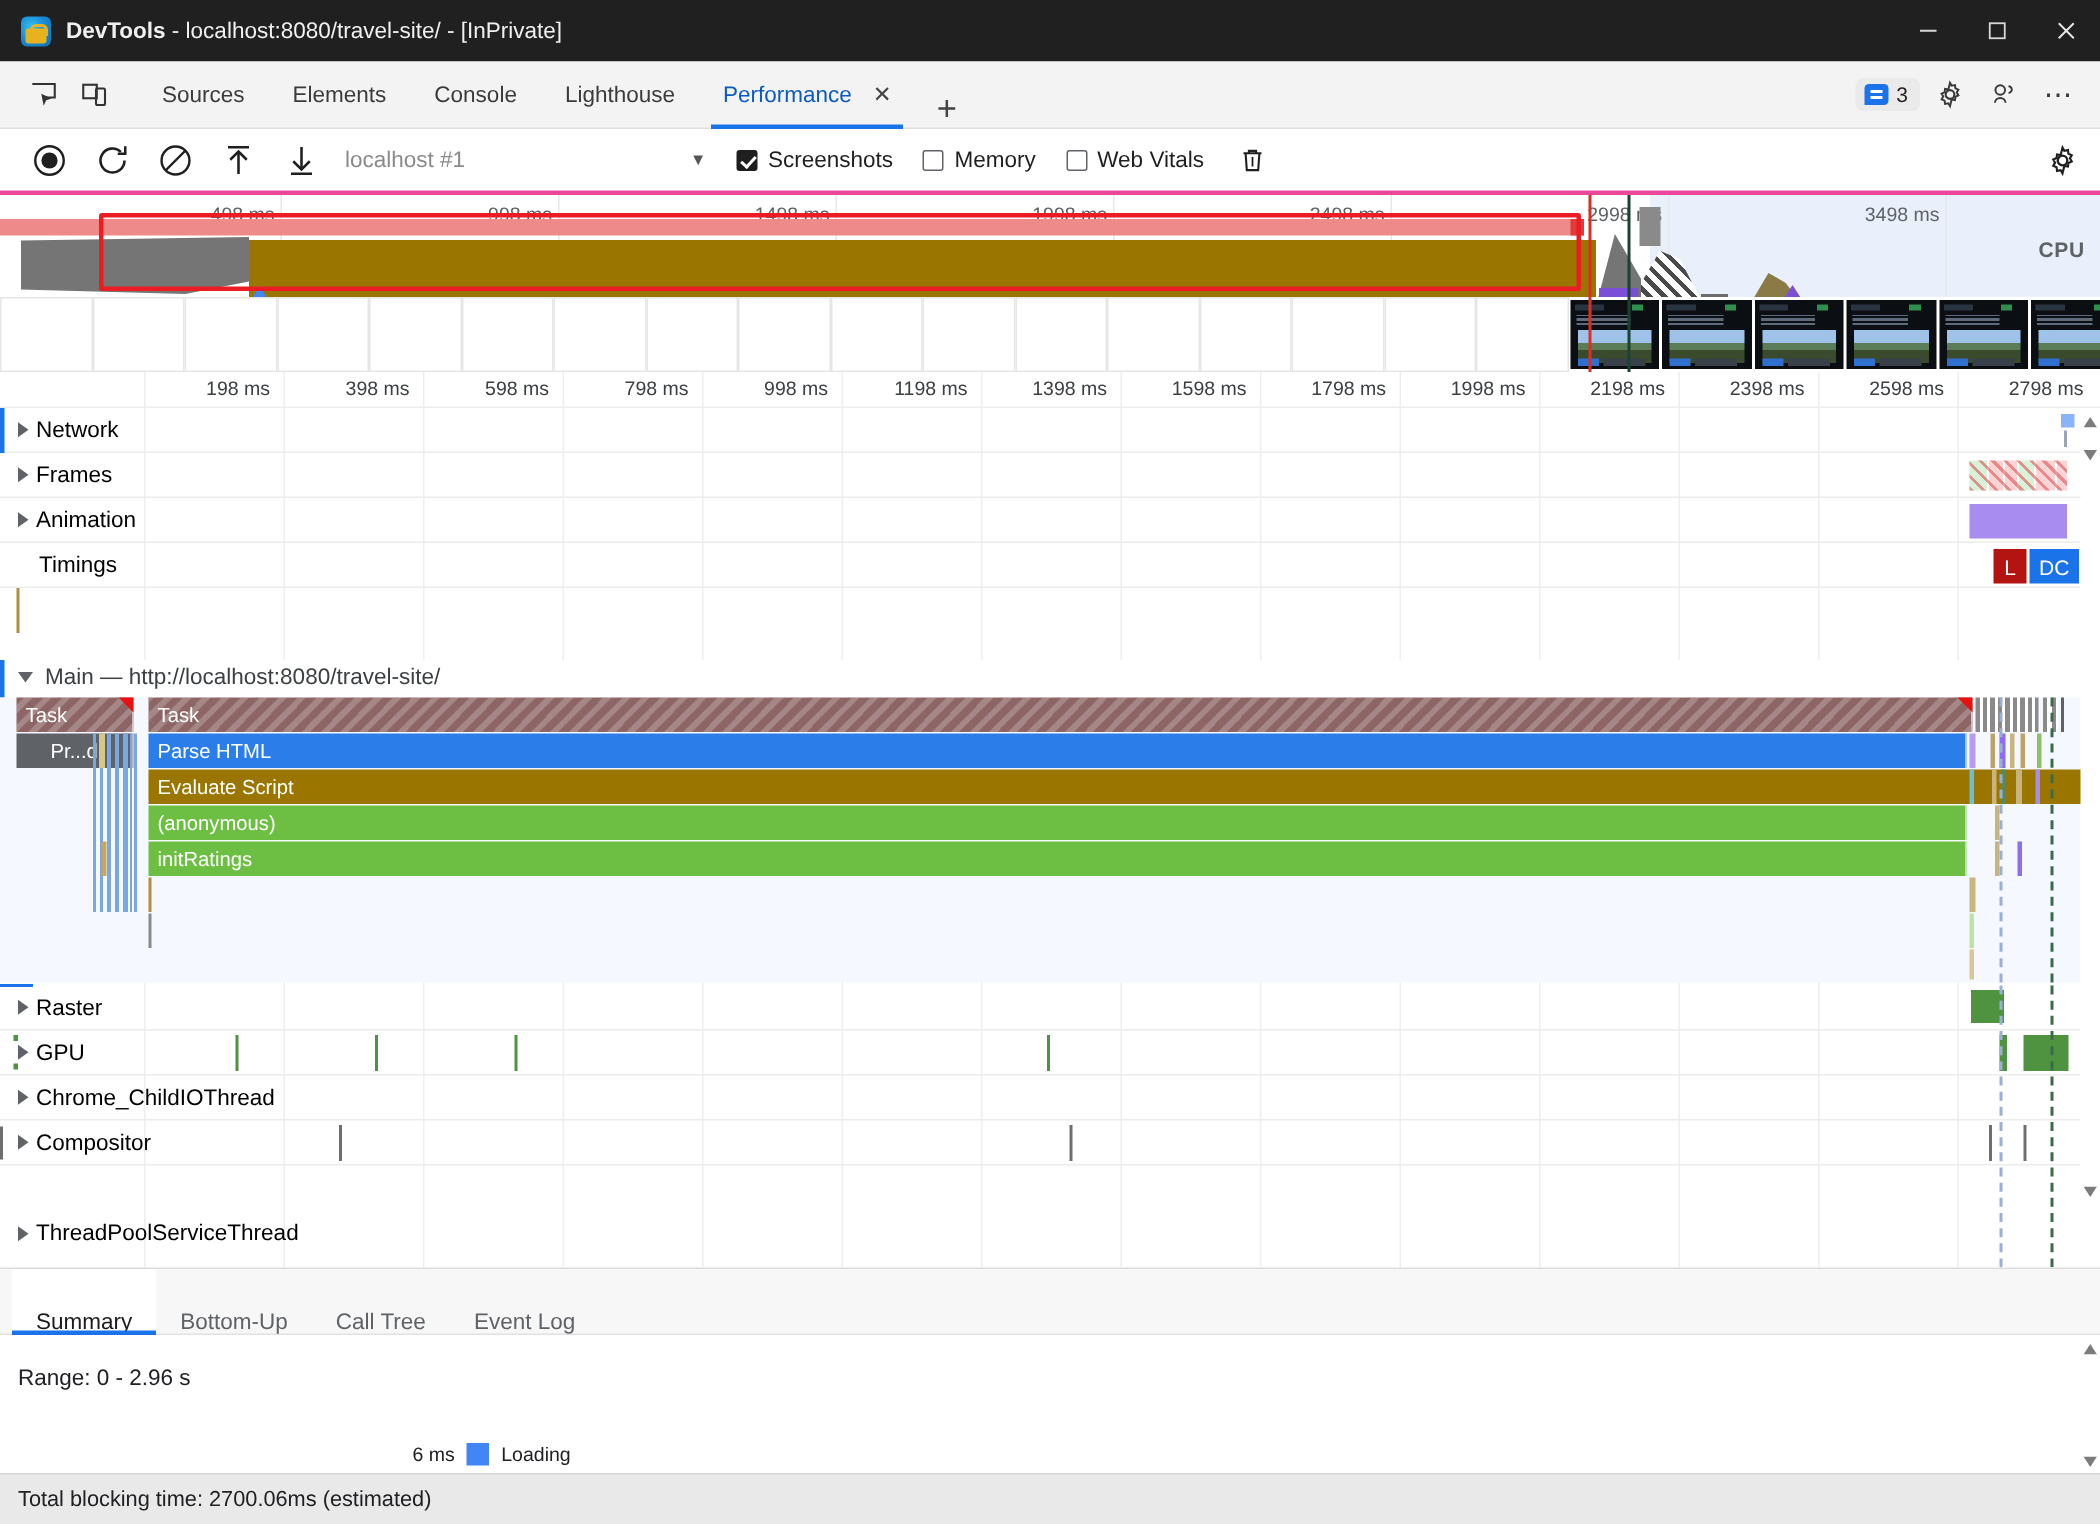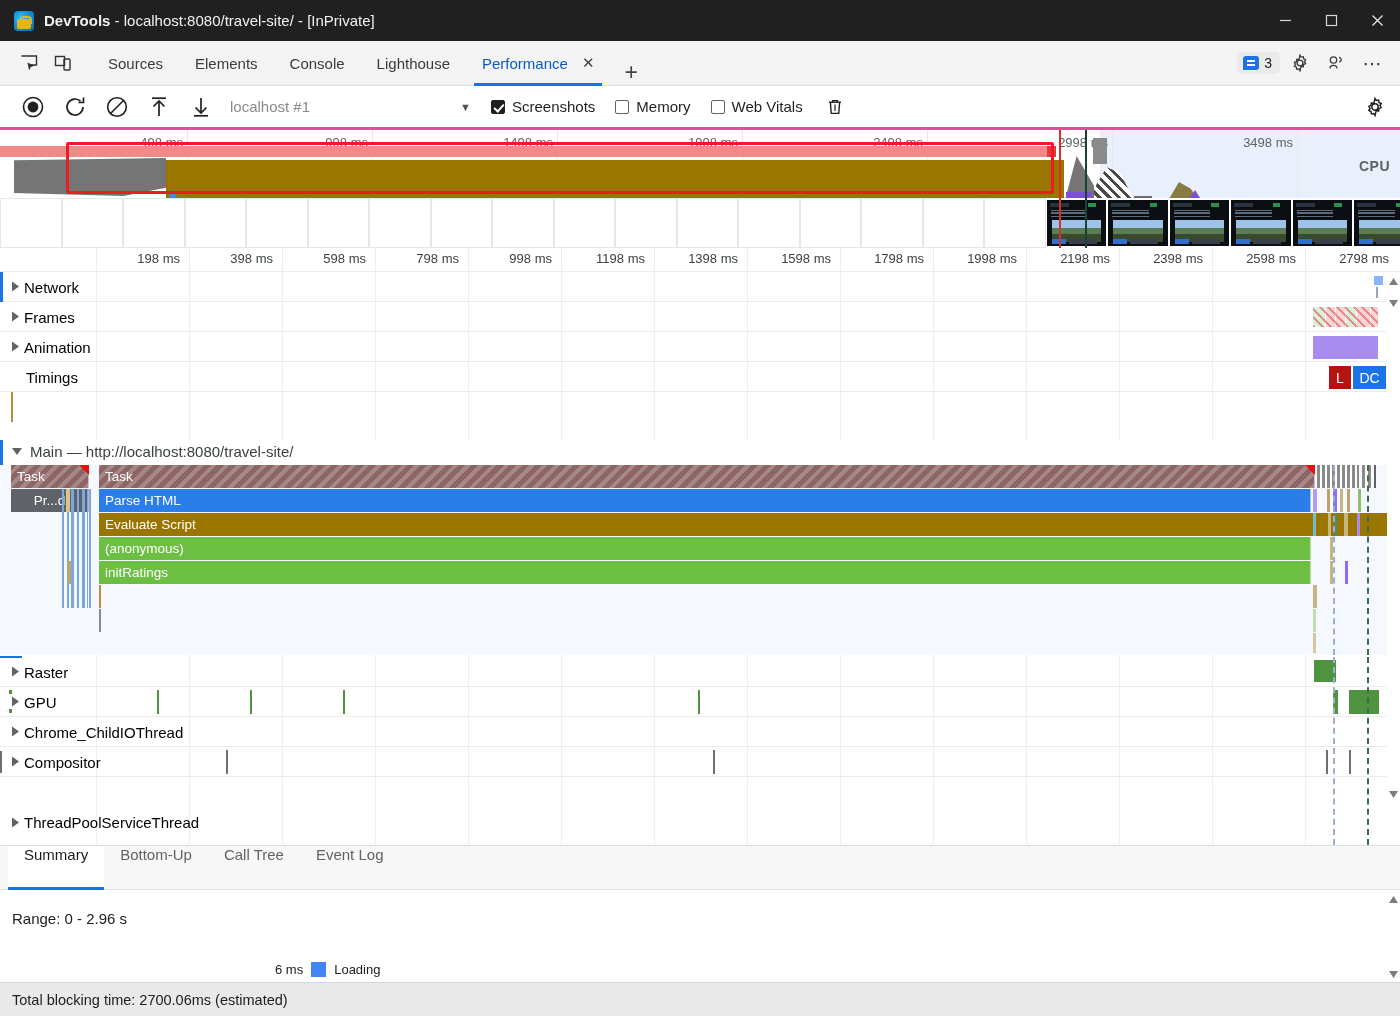--- a/index.html
+++ b/index.html
@@ -164,21 +164,21 @@
   .dash-g { position:absolute; width:0; border-left:2px dashed #3a6b4a; }
   .gblock { position:absolute; background:#4f9240; }
 
   
   .vscroll { position:absolute; right:0; width:13px; background:#fff; }
   .vsarrow { width:13px; height:14px; display:flex; align-items:center; justify-content:center; color:#7c7c7c;}
 
   
   .drawer { position:absolute; left:0; top:845px; width:1400px; height:171px; background:#fff; border-top:1px solid #dcdcdc;}
   .d-tabs { position:absolute; left:0; top:0; width:1400px; height:44px; background:#f7f7f7; border-bottom:1px solid #e2e2e2; display:flex; align-items:center;}
-  .d-tab { font-size:15px; color:#5f6368; padding:0 16px; height:44px; display:flex; align-items:flex-start; position:relative; white-space:nowrap;}
+  .d-tab { font-size:15px; color:#5f6368; padding:0 16px; height:44px; display:flex; align-items:flex-end; position:relative; white-space:nowrap;}
   .d-tab:first-child{margin-left:8px;}
   .d-tab.active { color:#1b1b1b; background:#fff; }
   .d-tab.active:after{content:""; position:absolute; left:0; right:0; bottom:0; height:2.5px; background:#1a73e8;}
   .d-body { position:absolute; left:0; top:44px; width:1400px; height:93px; background:#fff; }
   .d-range { position:absolute; left:12px; top:20px; font-size:15px; color:#202124; }
   .d-legend { position:absolute; left:275px; top:72px; display:flex; align-items:center; gap:8px; font-size:13px; color:#202124;}
   .swatch { width:15px; height:15px; background:#4285f4; flex:none;}
   .statusbar { position:absolute; left:0; bottom:0; width:1400px; height:34px; background:#e9e9e9; border-top:1px solid #d6d6d6;
                display:flex; align-items:center; padding-left:12px; font-size:14.5px; color:#202124;}
 </style>

